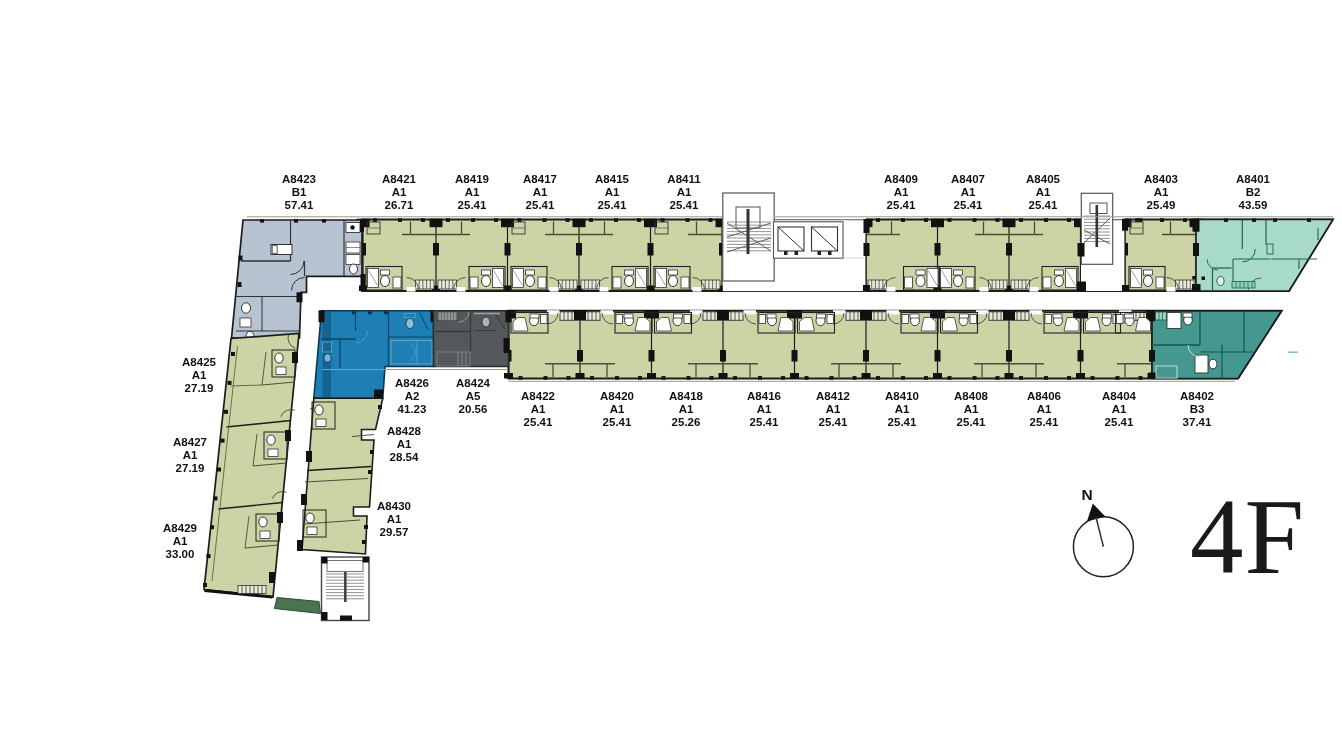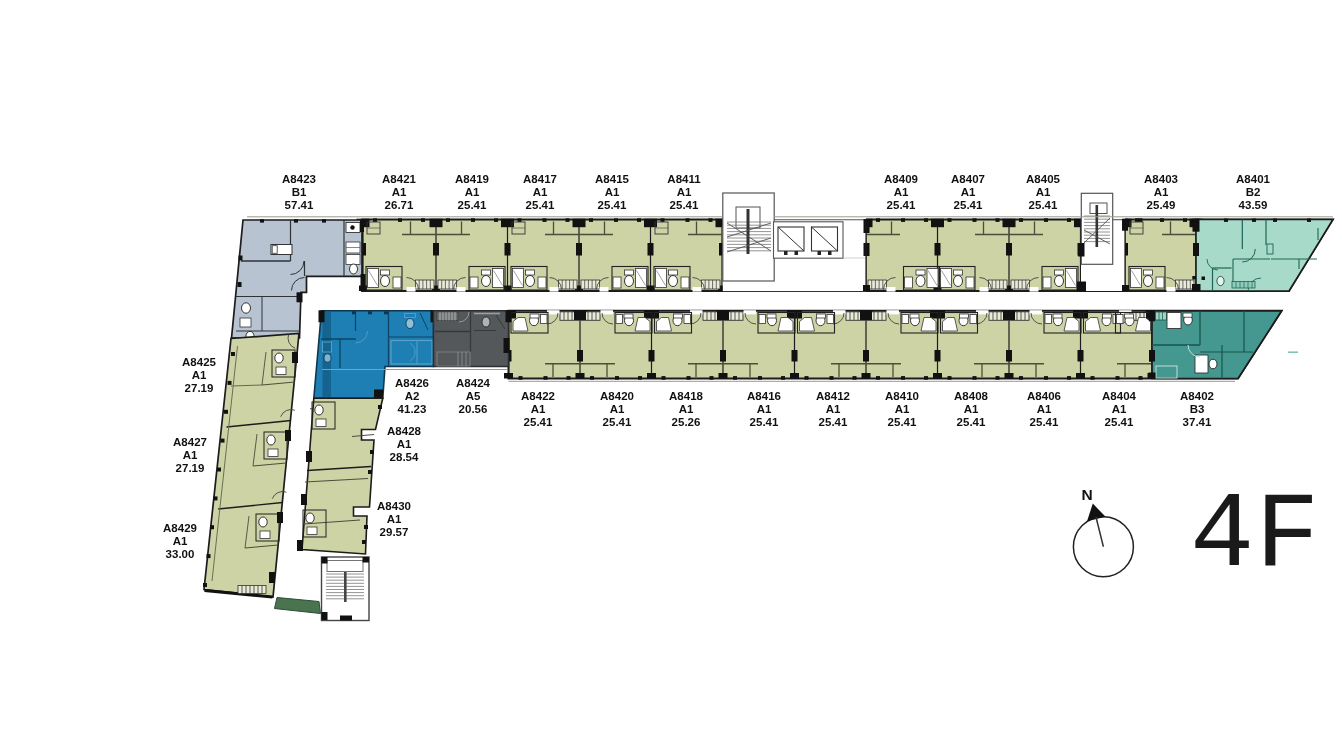--- a/index.html
+++ b/index.html
@@ -1,15 +1,15 @@
 <!DOCTYPE html>
 <html><head><meta charset="utf-8">
 <style>
 html,body{margin:0;padding:0;background:#ffffff;width:1342px;height:754px;overflow:hidden;}
-.fourF{position:absolute;left:1190px;top:476px;font-family:Liberation Mono, monospace;font-size:107px;font-weight:normal;color:#1a1a1a;letter-spacing:1px;}
+.fourF{position:absolute;left:1190px;top:476px;font-family:Liberation Serif, serif;font-size:107px;font-weight:normal;color:#1a1a1a;letter-spacing:1px;}
 </style></head>
 <body>
 <svg width="1342" height="754" viewBox="0 0 1342 754" style="position:absolute;left:0;top:0">
 <polygon points="362.0,219.5 1332.9,219.5 1289.0,291.0 362.0,291.0" fill="#cdd3a5" stroke="#1c1c1c" stroke-width="1.9"></polygon>
 <polygon points="508.5,310.8 1281.6,310.8 1238.0,378.5 508.5,378.5" fill="#cdd3a5" stroke="#1c1c1c" stroke-width="2.0"></polygon>
 <line x1="363.0" y1="219.5" x2="363.0" y2="291.0" stroke="#1c1c1c" stroke-width="1.2"></line>
 <rect x="356.5" y="218.7" width="13.0" height="8.5" fill="#111"></rect>
 <rect x="360.0" y="243.0" width="6.0" height="12.5" fill="#111"></rect>
 <rect x="359.0" y="285.5" width="8.0" height="5.5" fill="#111"></rect>
 <line x1="436.0" y1="219.5" x2="436.0" y2="291.0" stroke="#1c1c1c" stroke-width="1.2"></line>

